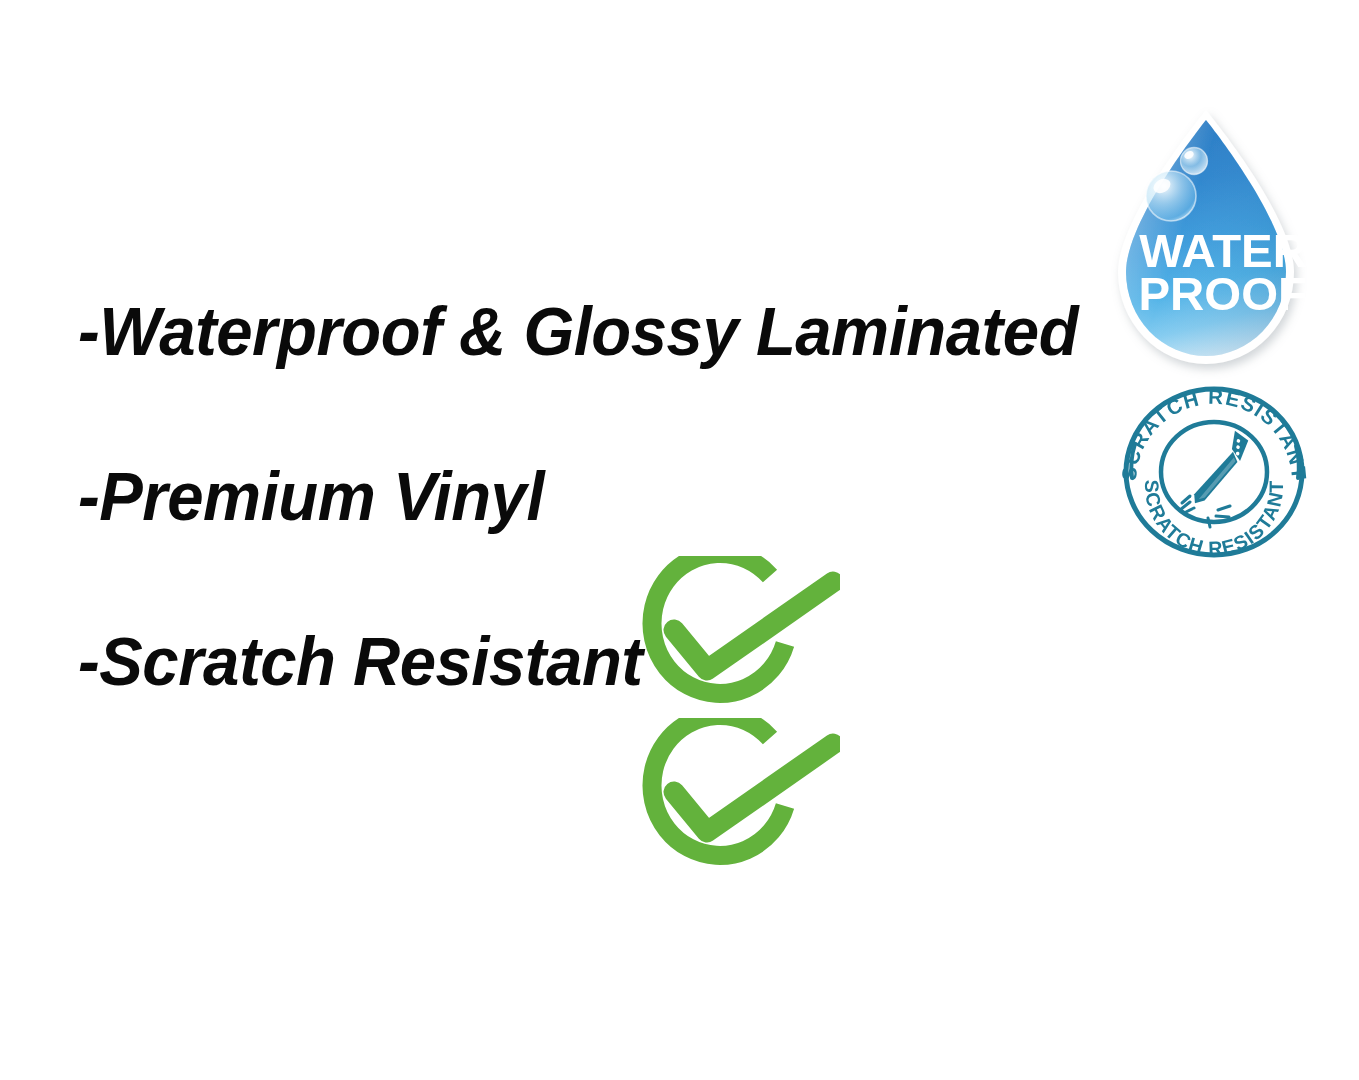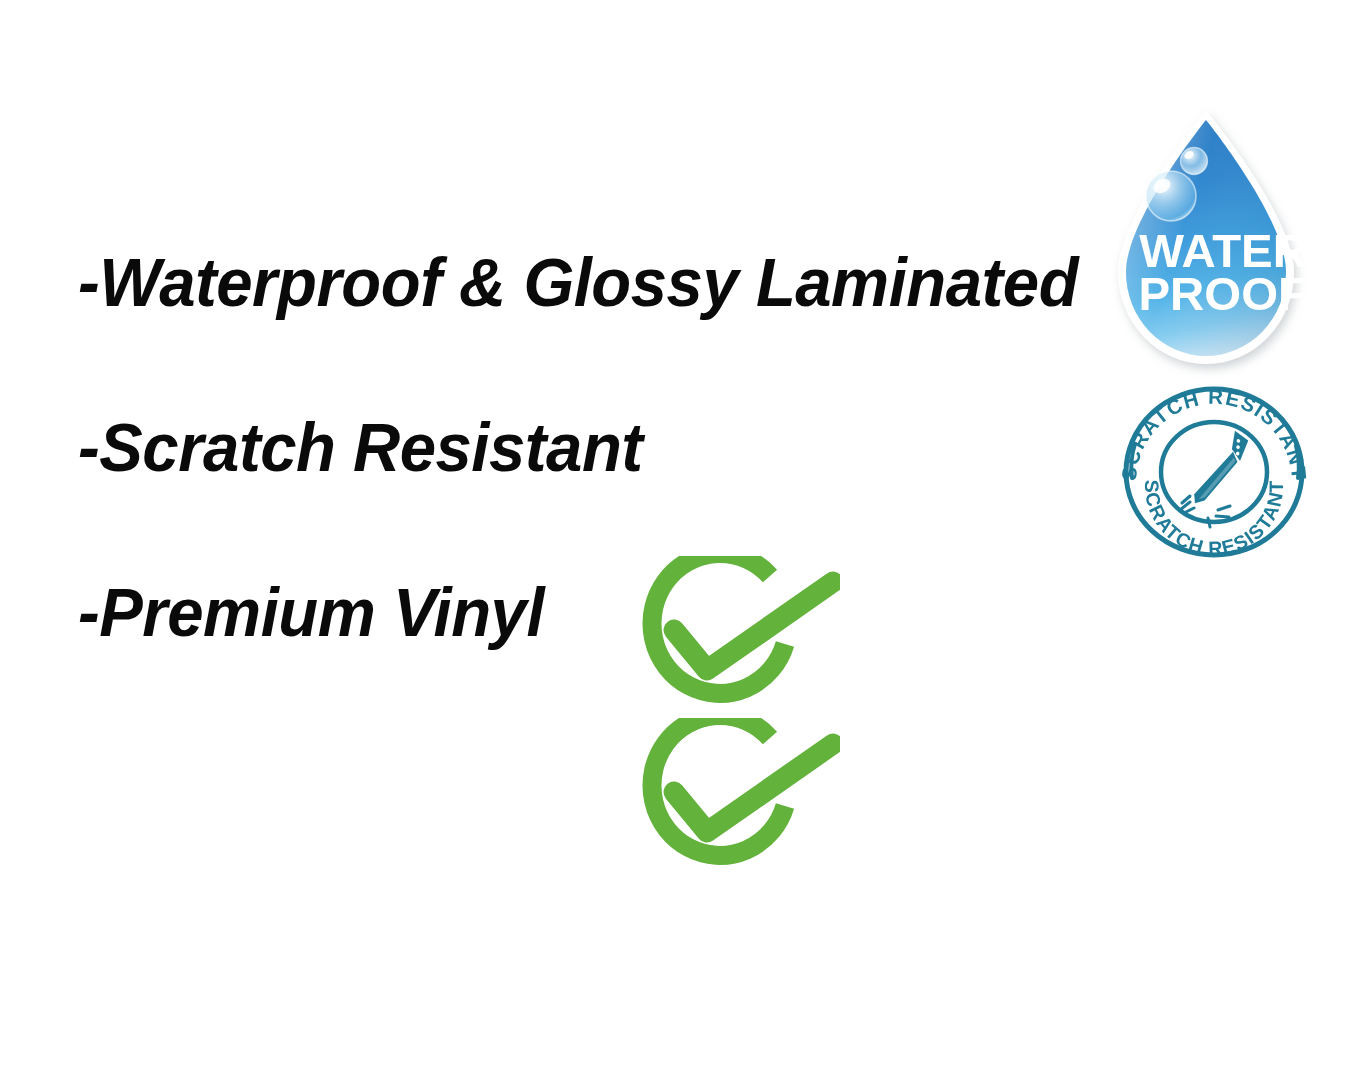--- a/index.html
+++ b/index.html
@@ -21,21 +21,21 @@
   
   .feature-list {
     position: absolute;
     left: 78px;
     top: 248px;
     width: 1030px;
   }
   .feature-row {
     height: 165px;
     display: flex;
-    align-items: flex-start;
+    align-items: center;
   }
   .feature-text {
     font-family: "Liberation Sans", sans-serif;
     font-weight: bold;
     font-style: italic;
     font-size: 68px;
     line-height: 1.0;
     letter-spacing: -0.5px;
     color: #0a0a0a;
     white-space: nowrap;
@@ -103,24 +103,24 @@
 </head>
 <body>
 
 <div class="canvas">
 
   <div class="feature-list">
     <div class="feature-row">
       <div class="feature-text">-Waterproof &amp; Glossy Laminated</div>
     </div>
     <div class="feature-row">
+      <div class="feature-text">-Premium Vinyl</div>
+    </div>
+    <div class="feature-row">
       <div class="feature-text">-Scratch Resistant</div>
-    </div>
-    <div class="feature-row">
-      <div class="feature-text">-Premium Vinyl</div>
     </div>
   </div>
 
   <div class="droplet-badge">
     <svg viewBox="0 0 196 256" xmlns="http://www.w3.org/2000/svg">
       <defs>
         <linearGradient id="dropGrad" x1="0.38" y1="0" x2="0.56" y2="1">
           <stop offset="0.00" stop-color="#1E74C0"></stop>
           <stop offset="0.26" stop-color="#2580CB"></stop>
           <stop offset="0.50" stop-color="#3497DA"></stop>

